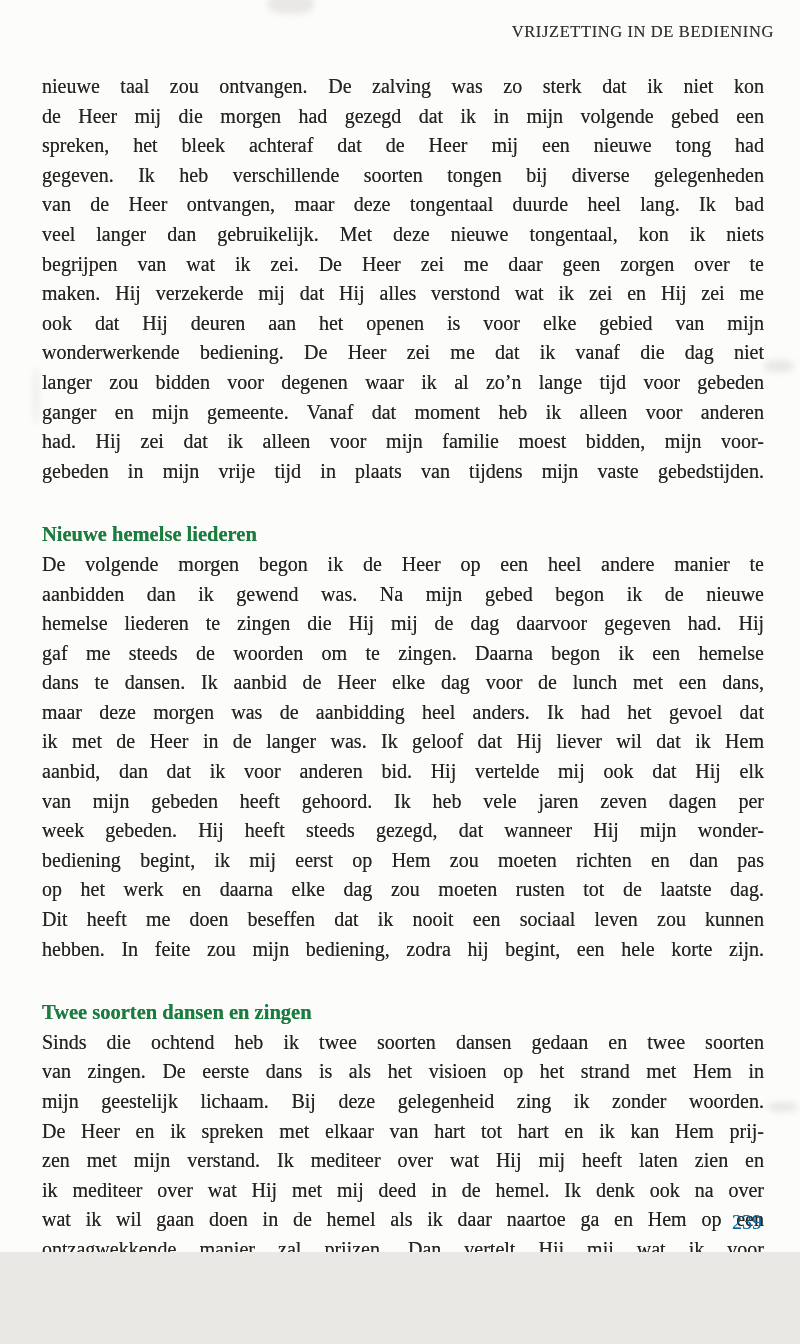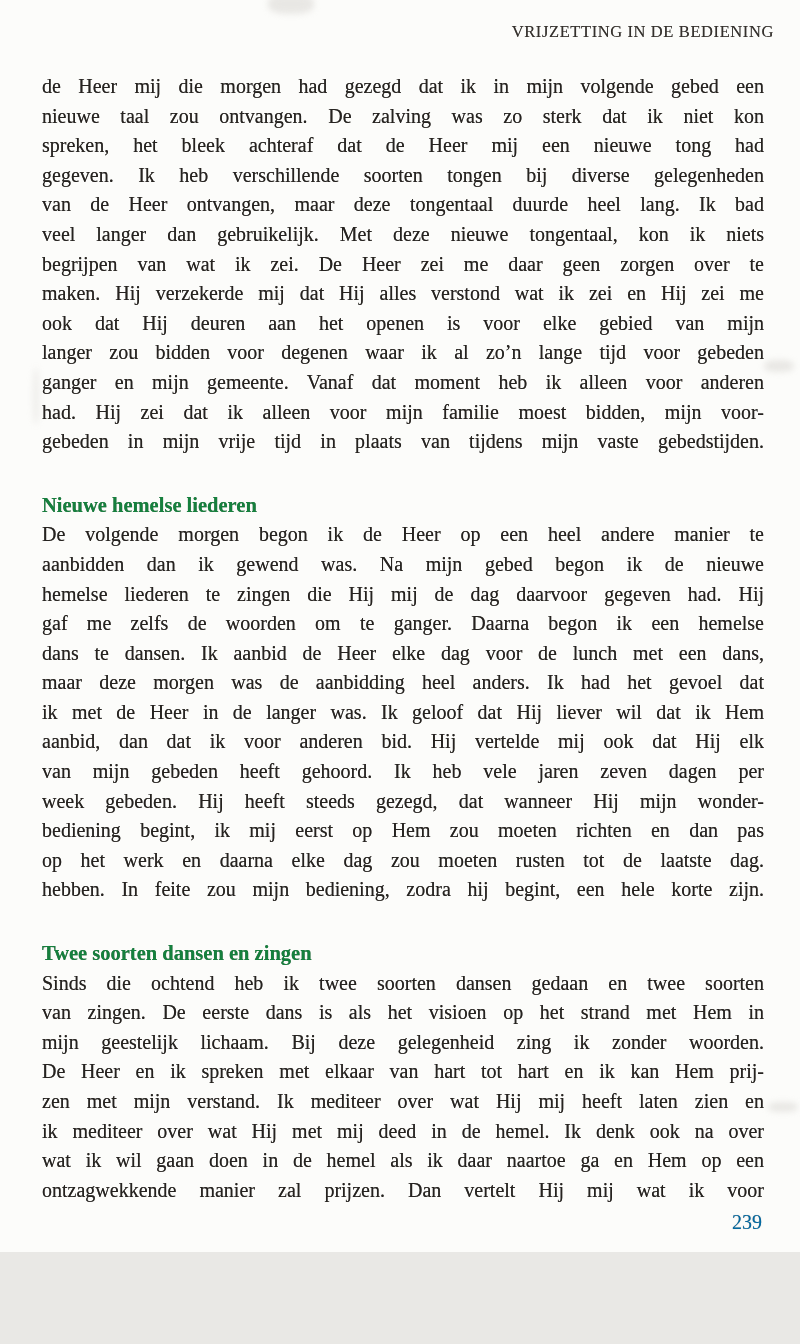--- a/index.html
+++ b/index.html
@@ -81,50 +81,52 @@
   <div class="artifact a1"></div>
   <div class="artifact a2"></div>
   <div class="artifact a3"></div>
   <div class="artifact a4"></div>
 
   <div class="running-header">VRIJZETTING IN DE BEDIENING</div>
 
   <div class="body-text">
 
     <p class="para">
+      <span class="line" style="display:block">nieuwe taal zou ontvangen. De zalving was zo sterk dat ik niet kon</span>
       <span class="line" style="display:block">de Heer mij die morgen had gezegd dat ik in mijn volgende gebed een</span>
-      <span class="line" style="display:block">nieuwe taal zou ontvangen. De zalving was zo sterk dat ik niet kon</span>
       <span class="line" style="display:block">spreken, het bleek achteraf dat de Heer mij een nieuwe tong had</span>
       <span class="line" style="display:block">gegeven. Ik heb verschillende soorten tongen bij diverse gelegenheden</span>
       <span class="line" style="display:block">van de Heer ontvangen, maar deze tongentaal duurde heel lang. Ik bad</span>
       <span class="line" style="display:block">veel langer dan gebruikelijk. Met deze nieuwe tongentaal, kon ik niets</span>
       <span class="line" style="display:block">begrijpen van wat ik zei. De Heer zei me daar geen zorgen over te</span>
       <span class="line" style="display:block">maken. Hij verzekerde mij dat Hij alles verstond wat ik zei en Hij zei me</span>
       <span class="line" style="display:block">ook dat Hij deuren aan het openen is voor elke gebied van mijn</span>
+      <span class="line" style="display:block">wonderwerkende bediening. De Heer zei me dat ik vanaf die dag niet</span>
       <span class="line" style="display:block">langer zou bidden voor degenen waar ik al zo’n lange tijd voor gebeden</span>
       <span class="line" style="display:block">ganger en mijn gemeente. Vanaf dat moment heb ik alleen voor anderen</span>
       <span class="line" style="display:block">had. Hij zei dat ik alleen voor mijn familie moest bidden, mijn voor-</span>
       <span class="line" style="display:block">gebeden in mijn vrije tijd in plaats van tijdens mijn vaste gebedstijden.</span>
     </p>
 
     <h2 class="section-heading">Nieuwe hemelse liederen</h2>
 
     <p class="para">
       <span class="line" style="display:block">De volgende morgen begon ik de Heer op een heel andere manier te</span>
       <span class="line" style="display:block">aanbidden dan ik gewend was. Na mijn gebed begon ik de nieuwe</span>
       <span class="line" style="display:block">hemelse liederen te zingen die Hij mij de dag daarvoor gegeven had. Hij</span>
-      <span class="line" style="display:block">gaf me zelfs de woorden om te ganger. Daarna begon ik een hemelse</span>
+      <span class="line" style="display:block">gaf me steeds de woorden om te zingen. Daarna begon ik een hemelse</span>
       <span class="line" style="display:block">dans te dansen. Ik aanbid de Heer elke dag voor de lunch met een dans,</span>
       <span class="line" style="display:block">maar deze morgen was de aanbidding heel anders. Ik had het gevoel dat</span>
       <span class="line" style="display:block">ik met de Heer in de langer was. Ik geloof dat Hij liever wil dat ik Hem</span>
       <span class="line" style="display:block">aanbid, dan dat ik voor anderen bid. Hij vertelde mij ook dat Hij elk</span>
       <span class="line" style="display:block">van mijn gebeden heeft gehoord. Ik heb vele jaren zeven dagen per</span>
       <span class="line" style="display:block">week gebeden. Hij heeft steeds gezegd, dat wanneer Hij mijn wonder-</span>
       <span class="line" style="display:block">bediening begint, ik mij eerst op Hem zou moeten richten en dan pas</span>
       <span class="line" style="display:block">op het werk en daarna elke dag zou moeten rusten tot de laatste dag.</span>
+      <span class="line" style="display:block">Dit heeft me doen beseffen dat ik nooit een sociaal leven zou kunnen</span>
       <span class="line" style="display:block">hebben. In feite zou mijn bediening, zodra hij begint, een hele korte zijn.</span>
     </p>
 
     <h2 class="section-heading">Twee soorten dansen en zingen</h2>
 
     <p class="para">
       <span class="line" style="display:block">Sinds die ochtend heb ik twee soorten dansen gedaan en twee soorten</span>
       <span class="line" style="display:block">van zingen. De eerste dans is als het visioen op het strand met Hem in</span>
       <span class="line" style="display:block">mijn geestelijk lichaam. Bij deze gelegenheid zing ik zonder woorden.</span>
       <span class="line" style="display:block">De Heer en ik spreken met elkaar van hart tot hart en ik kan Hem prij-</span>

